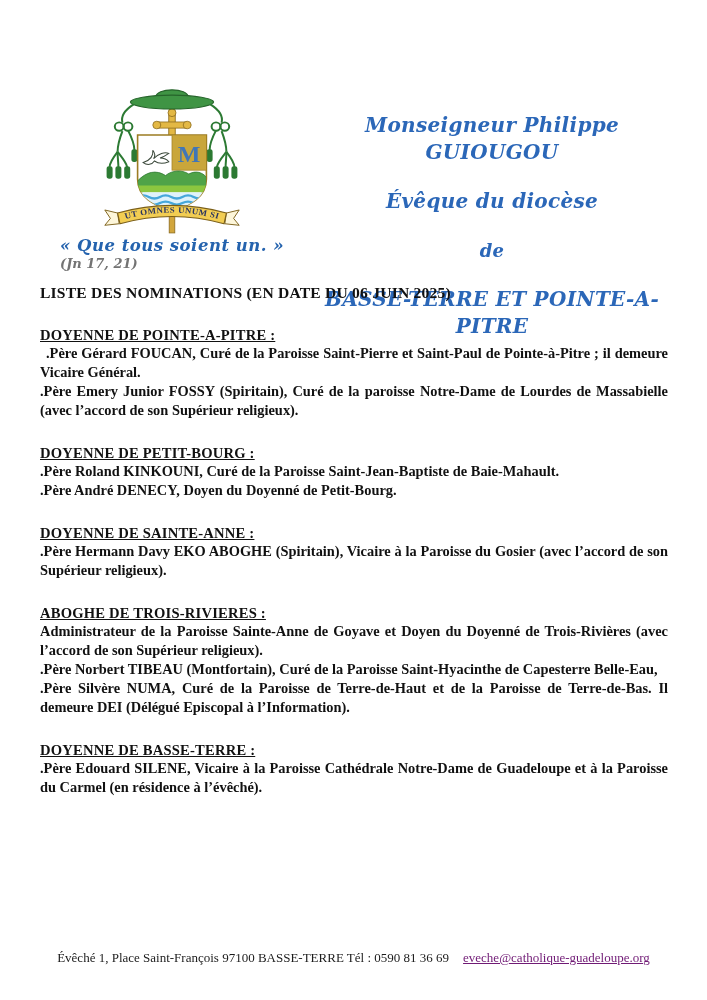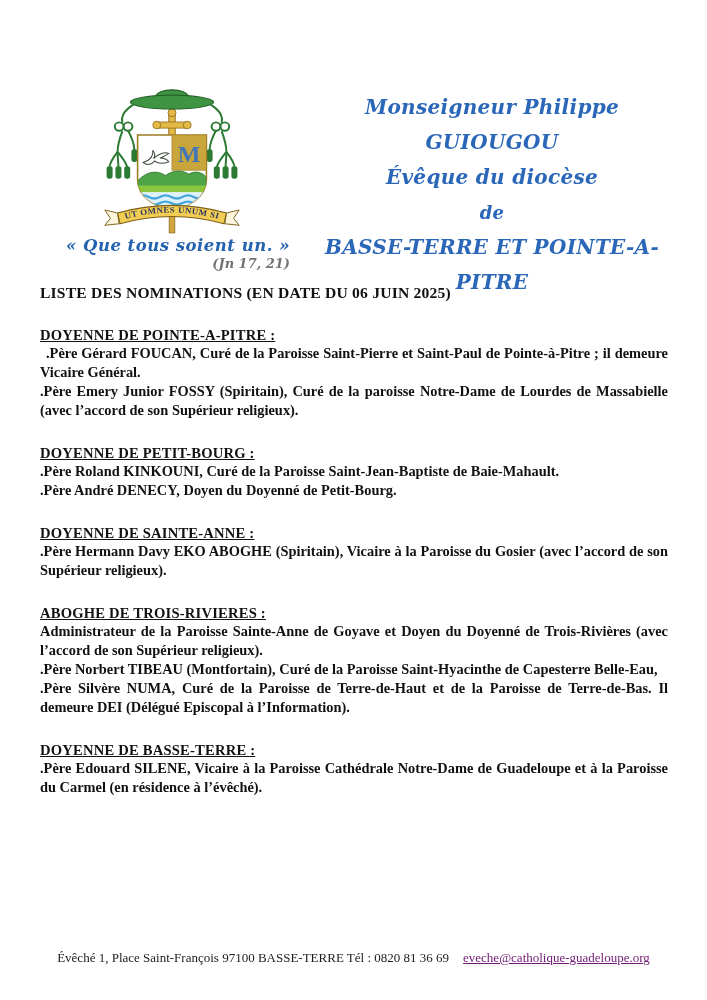--- a/index.html
+++ b/index.html
@@ -10,40 +10,40 @@
     margin: 0 auto;
     background: #ffffff;
     font-family: "Liberation Serif", serif;
     color: #111;
     overflow: hidden;
   }
   
   .header { position: absolute; top: 86px; left: 0; right: 0; height: 192px; }
   .crest-wrap { position: absolute; left: 92px; top: 0; width: 160px; text-align: center; }
   .crest-wrap svg { display: block; }
-  .quote-wrap { position: absolute; left: 60px; top: 150px; width: 230px; text-align: right; }
+  .quote-wrap { position: absolute; left: 60px; top: 150px; width: 230px; text-align: left; }
   .quote {
     font-family: "DejaVu Serif", serif;
     font-style: italic; font-weight: bold;
     font-size: 16.5px; color: #2563ae; letter-spacing: 0.5px;
     white-space: nowrap;
   }
   .quote-ref {
     font-family: "DejaVu Serif", serif;
     font-style: italic; font-weight: bold;
     font-size: 13px; color: #737373; margin-top: 1px;
   }
   .bishop-block {
     position: absolute; left: 295px; right: 18px; top: 4px;
     text-align: center;
     font-family: "DejaVu Serif", serif;
     font-style: italic; font-weight: bold;
     color: #2b67b8;
   }
-  .bishop-line { font-size: 20px; line-height: 35px; letter-spacing: 0.3px; }
+  .bishop-line { font-size: 20px; line-height: 27px; letter-spacing: 0.3px; margin-top: 22px; }
   .bishop-line.small { font-size: 18px; }
   
   .doc-body { position: absolute; top: 278px; left: 40px; right: 39px; }
   .doc-title {
     text-align: left; font-weight: bold; font-size: 15.6px;
     margin-top: 6px; letter-spacing: 0.2px;
   }
   .intro {
     margin-top: 27px; font-weight: bold; font-size: 14.4px;
     line-height: 1.33; text-align: justify; text-indent: 7px;
@@ -209,16 +209,16 @@
     <div class="section">
       <div class="section-heading">DOYENNE DE BASSE-TERRE :</div>
       <div class="entries">
         <p class="entry">.Père Edouard SILENE, Vicaire à la Paroisse Cathédrale Notre-Dame de Guadeloupe et à la Paroisse du Carmel (en résidence à l’évêché).</p>
       </div>
     </div>
 
   </div>
 
   <div class="footer">
-    <span class="address">Évêché 1, Place Saint-François 97100 BASSE-TERRE  Tél : 0820 81 36 69</span><a class="email">eveche@catholique-guadeloupe.org</a>
+    <span class="address">Évêché 1, Place Saint-François 97100 BASSE-TERRE  Tél : 0590 81 36 69</span><a class="email">eveche@catholique-guadeloupe.org</a>
   </div>
 
 </div>
 
 </body></html>

